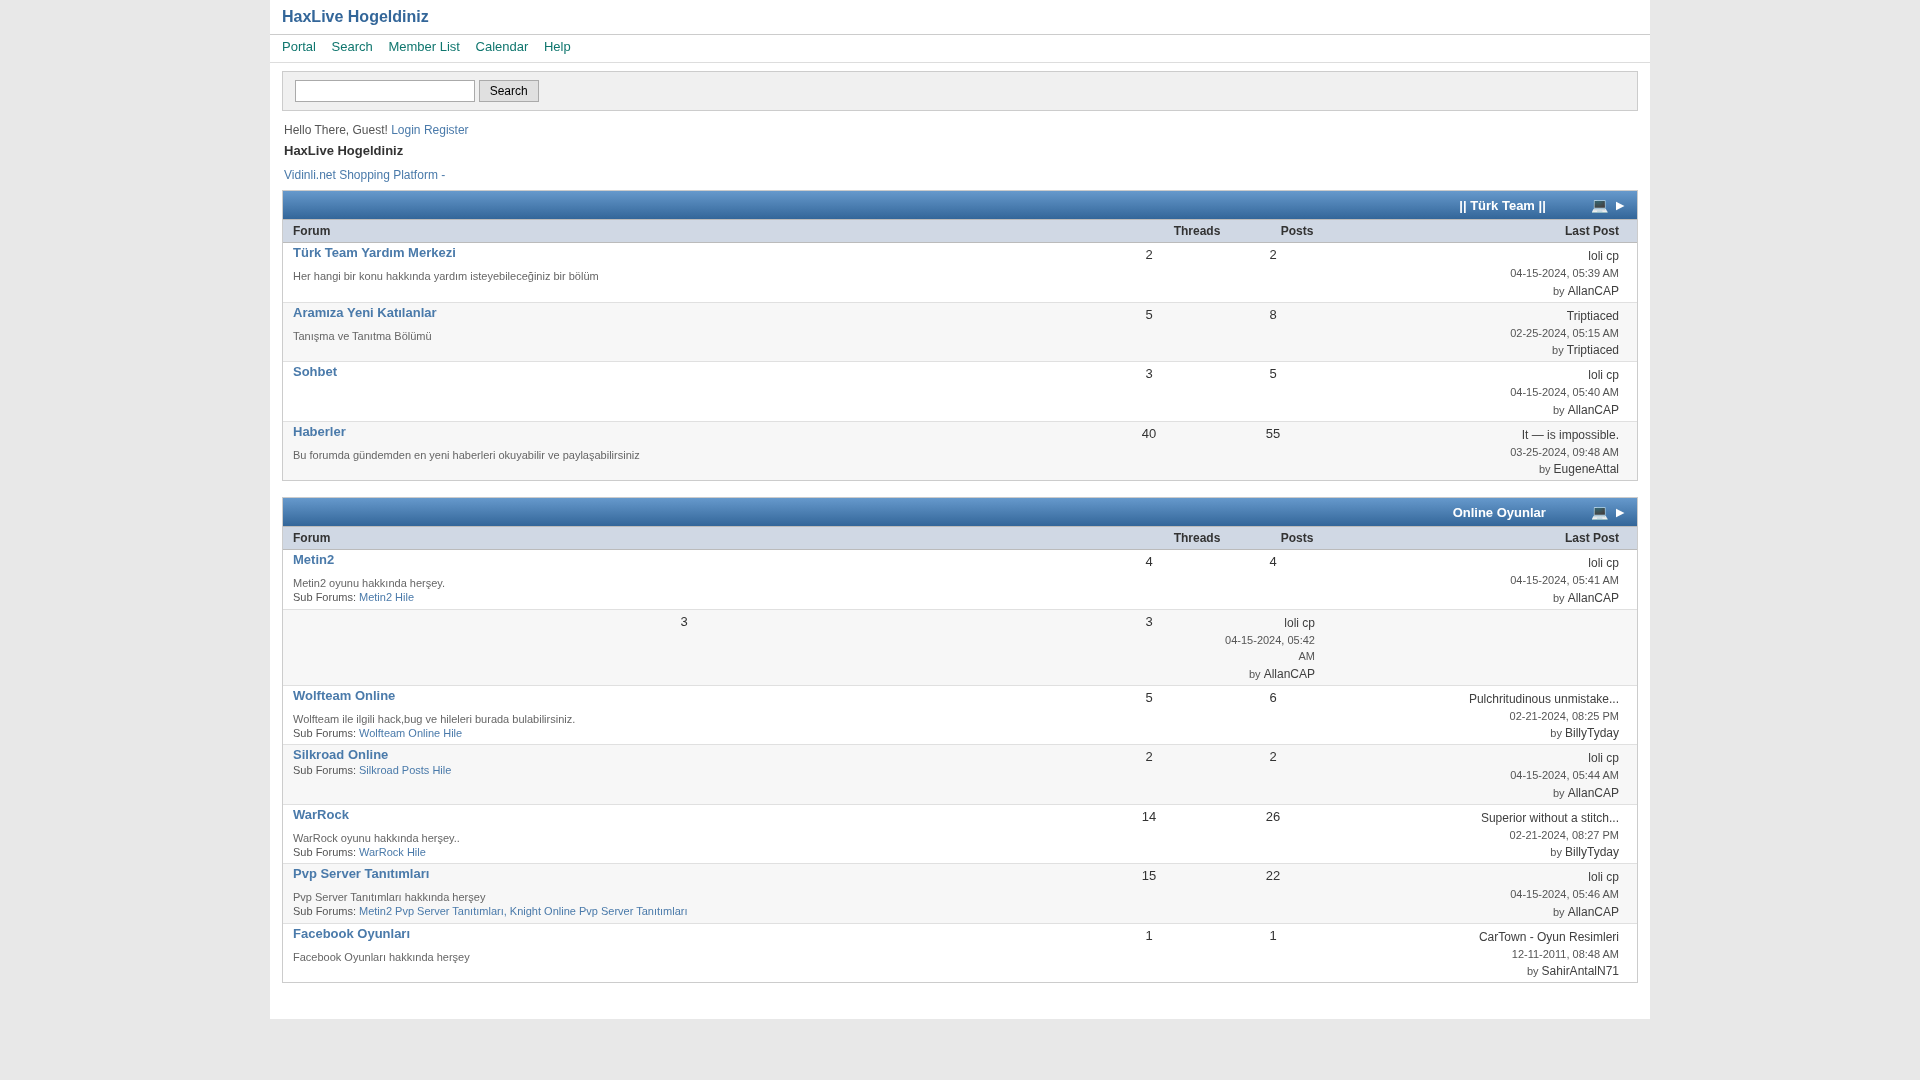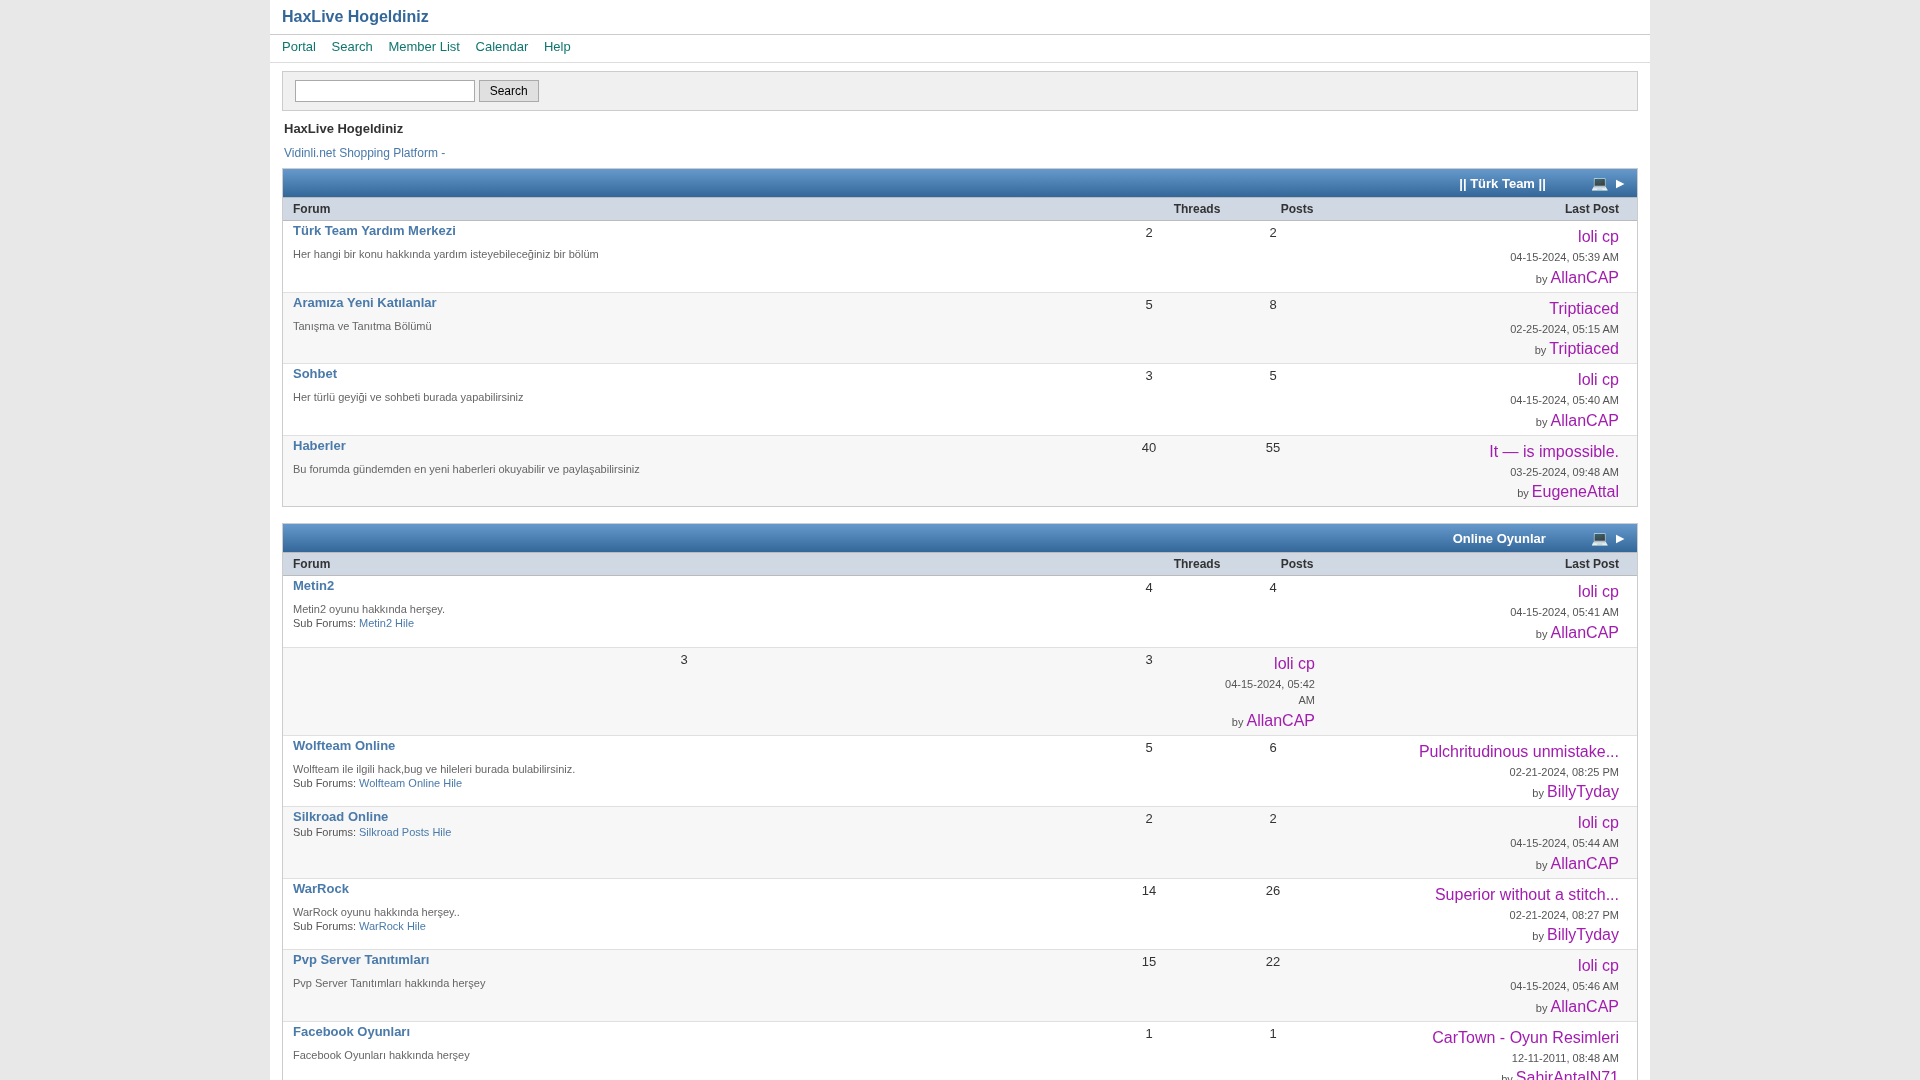--- a/index.html
+++ b/index.html
@@ -72,21 +72,21 @@
     .forum-row:nth-child(even) { background: #f7f7f7; }
     .forum-row:last-child { border-bottom: none; }
 
     .forum-name { font-size: 13px; font-weight: bold; }
     .forum-desc { font-size: 11px; color: #666; margin-top: 10px; }
     .forum-subforums { font-size: 11px; color: #555; margin-top: 2px; }
     .forum-subforums a { font-size: 11px; }
 
     .col-val { text-align: center; font-size: 13px; padding-top: 2px; }
     .col-lastpost-val { text-align: right; font-size: 11px; padding-top: 2px; padding-right: 8px; line-height: 1.5; }
-    .col-lastpost-val a { font-size: 16px; color: #a21caf; }
+    .col-lastpost-val a { font-size: 12px; color: #404040; }
     .col-lastpost-val .date { color: #555; display: block; }
     .col-lastpost-val .by { color: #555; }
   </style>
 </head>
 <body>
 
 <div id="wrapper">
 
   <div id="header">
     <a href="#">
@@ -100,20 +100,26 @@
     <a href="#">Member List</a>
     <a href="#">Calendar</a>
     <a href="#">Help</a>
   </div>
 
   <div id="searchbar">
     <input type="text" id="search-input" style="">
     <button id="search-btn">Search</button>
   </div>
 
+  <div id="hello-bar">
+    <span>Hello There, Guest!</span>
+    <a href="#">Login</a>
+    <span> </span>
+    <a href="#">Register</a>
+  </div>
 
   <div id="page-title">HaxLive Hogeldiniz</div>
 
   <div id="platform-link">
     <a href="#">Vidinli.net Shopping Platform -</a>
   </div>
 
   <div id="sections-container">
       <div class="forum-section">
         <div class="section-header">
@@ -132,21 +138,21 @@
           <div class="col-val">2</div>
           <div class="col-lastpost-val"><a href="#">loli cp</a><br><span class="date">04-15-2024, 05:39 AM</span><span class="by">by <a href="#">AllanCAP</a></span></div>
         </div>
         <div class="forum-row">
           <div><a href="#" class="forum-name">Aramıza Yeni Katılanlar</a><div class="forum-desc">Tanışma ve Tanıtma Bölümü</div></div>
           <div class="col-val">5</div>
           <div class="col-val">8</div>
           <div class="col-lastpost-val"><a href="#">Triptiaced</a><br><span class="date">02-25-2024, 05:15 AM</span><span class="by">by <a href="#">Triptiaced</a></span></div>
         </div>
         <div class="forum-row">
-          <div><a href="#" class="forum-name">Sohbet</a><div class="forum-desc">Her türlü geyiği ve sohbeti burada yapabilirsiniz</div></div>
+          <div><a href="#" class="forum-name">Sohbet</a></div>
           <div class="col-val">3</div>
           <div class="col-val">5</div>
           <div class="col-lastpost-val"><a href="#">loli cp</a><br><span class="date">04-15-2024, 05:40 AM</span><span class="by">by <a href="#">AllanCAP</a></span></div>
         </div>
         <div class="forum-row">
           <div><a href="#" class="forum-name">Haberler</a><div class="forum-desc">Bu forumda gündemden en yeni haberleri okuyabilir ve paylaşabilirsiniz</div></div>
           <div class="col-val">40</div>
           <div class="col-val">55</div>
           <div class="col-lastpost-val"><a href="#">It — is impossible.</a><br><span class="date">03-25-2024, 09:48 AM</span><span class="by">by <a href="#">EugeneAttal</a></span></div>
         </div>
@@ -185,21 +191,21 @@
           <div class="col-val">2</div>
           <div class="col-lastpost-val"><a href="#">loli cp</a><br><span class="date">04-15-2024, 05:44 AM</span><span class="by">by <a href="#">AllanCAP</a></span></div>
         </div>
         <div class="forum-row">
           <div><a href="#" class="forum-name">WarRock</a><div class="forum-desc">WarRock oyunu hakkında herşey..</div><div class="forum-subforums"><span>Sub Forums: </span><a href="#">WarRock Hile</a> </div></div>
           <div class="col-val">14</div>
           <div class="col-val">26</div>
           <div class="col-lastpost-val"><a href="#">Superior without a stitch...</a><br><span class="date">02-21-2024, 08:27 PM</span><span class="by">by <a href="#">BillyTyday</a></span></div>
         </div>
         <div class="forum-row">
-          <div><a href="#" class="forum-name">Pvp Server Tanıtımları</a><div class="forum-desc">Pvp Server Tanıtımları hakkında herşey</div></div>
+          <div><a href="#" class="forum-name">Pvp Server Tanıtımları</a><div class="forum-desc">Pvp Server Tanıtımları hakkında herşey</div><div class="forum-subforums"><span>Sub Forums: </span><a href="#">Metin2 Pvp Server Tanıtımları,</a> <a href="#">Knight Online Pvp Server Tanıtımları</a> </div></div>
           <div class="col-val">15</div>
           <div class="col-val">22</div>
           <div class="col-lastpost-val"><a href="#">loli cp</a><br><span class="date">04-15-2024, 05:46 AM</span><span class="by">by <a href="#">AllanCAP</a></span></div>
         </div>
         <div class="forum-row">
           <div><a href="#" class="forum-name">Facebook Oyunları</a><div class="forum-desc">Facebook Oyunları hakkında herşey</div></div>
           <div class="col-val">1</div>
           <div class="col-val">1</div>
           <div class="col-lastpost-val"><a href="#">CarTown - Oyun Resimleri</a><br><span class="date">12-11-2011, 08:48 AM</span><span class="by">by <a href="#">SahirAntalN71</a></span></div>
         </div>

